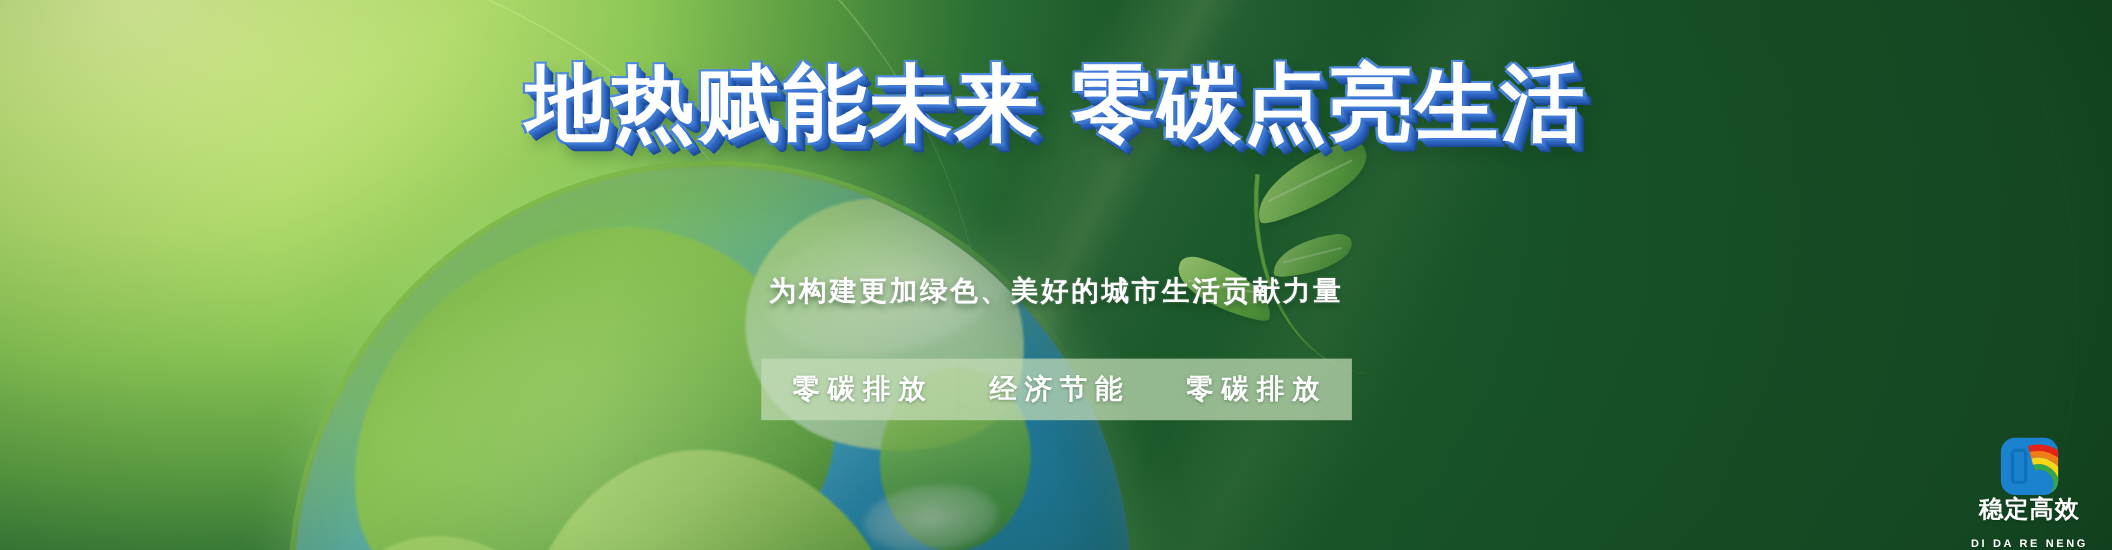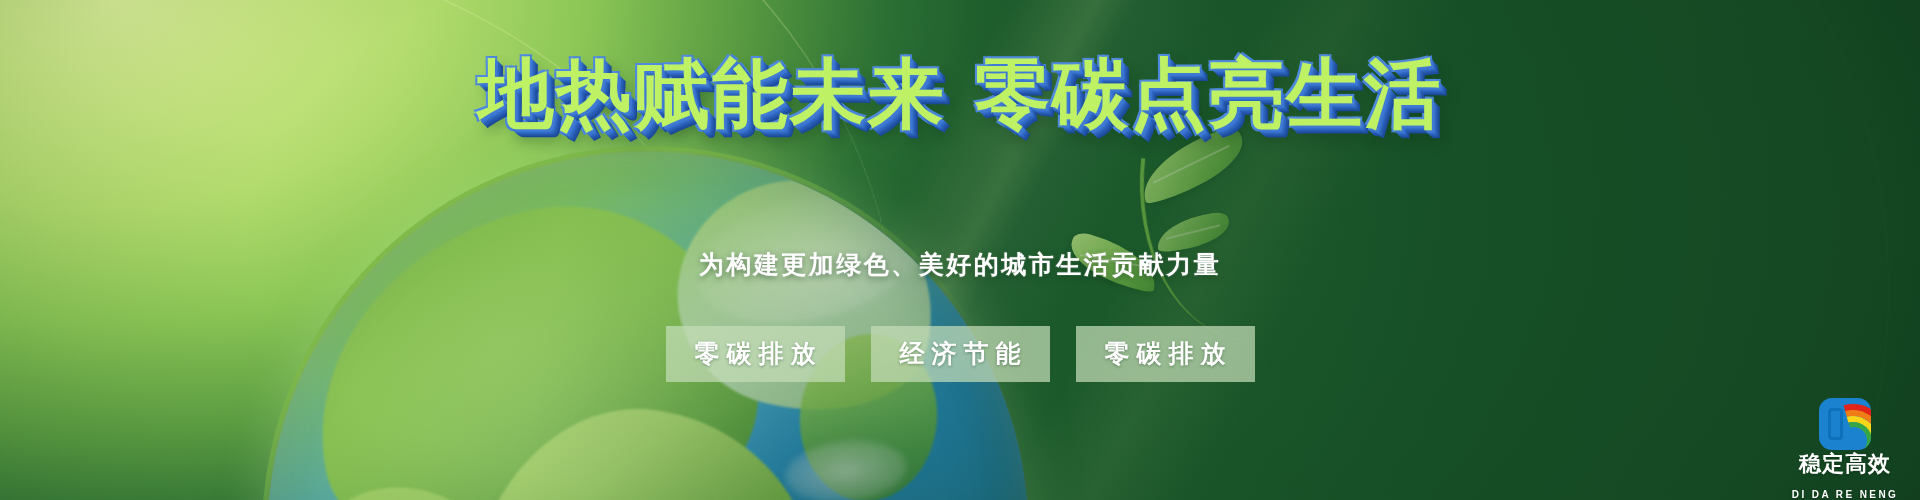--- a/index.html
+++ b/index.html
@@ -180,21 +180,21 @@
 
   
   #headline {
     position:absolute;
     left:0; right:0; top:56px;
     text-align:center;
     font-size:76px;
     font-weight:bold;
     letter-spacing:2px;
     line-height:1;
-    color:#bef264;
+    color:#ffffff;
     font-family:"DejaVu Sans","Liberation Sans", sans-serif;
     white-space:nowrap;
     text-shadow:
       2px 2px 0 #3f7ad4,
       3px 3px 0 #3a74ce,
       4px 4px 0 #3069c4,
       5px 5px 0 #2a60b8,
       6px 6px 0 #2558ad,
       7px 7px 0 #2050a2,
       8px 8px 0 #1c4a98,
@@ -218,21 +218,20 @@
     white-space:nowrap;
     text-shadow:0 2px 6px rgba(16,52,24,0.55), 0 0 2px rgba(255,255,255,0.35);
   }
 
   
   #badges {
     position:absolute;
     left:0; right:0; top:326px;
     display:flex;
     justify-content:center;
-    gap:26px;
   }
   .badge {
     min-width:158px;
     padding:11px 22px 12px;
     background:rgba(196,221,183,0.72);
     color:#ffffff;
     font-size:25px;
     font-weight:bold;
     letter-spacing:7px;
     text-indent:7px;

